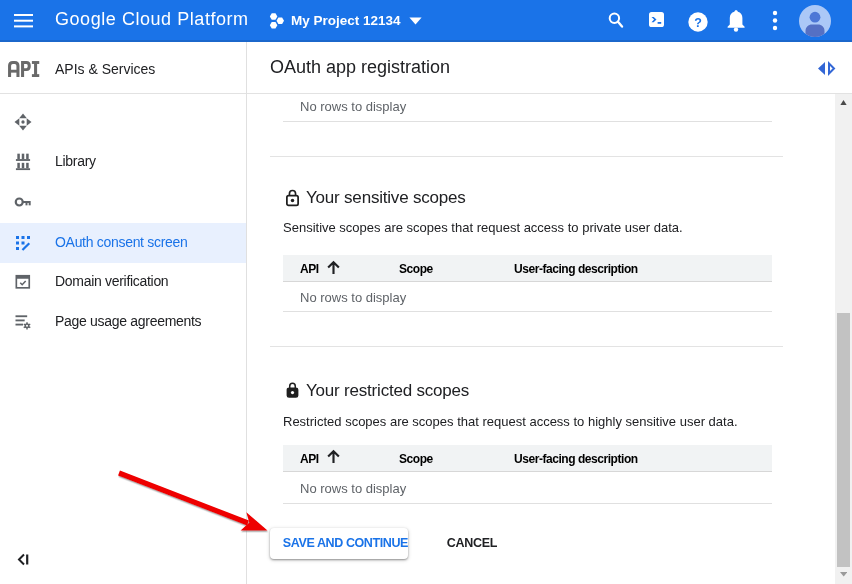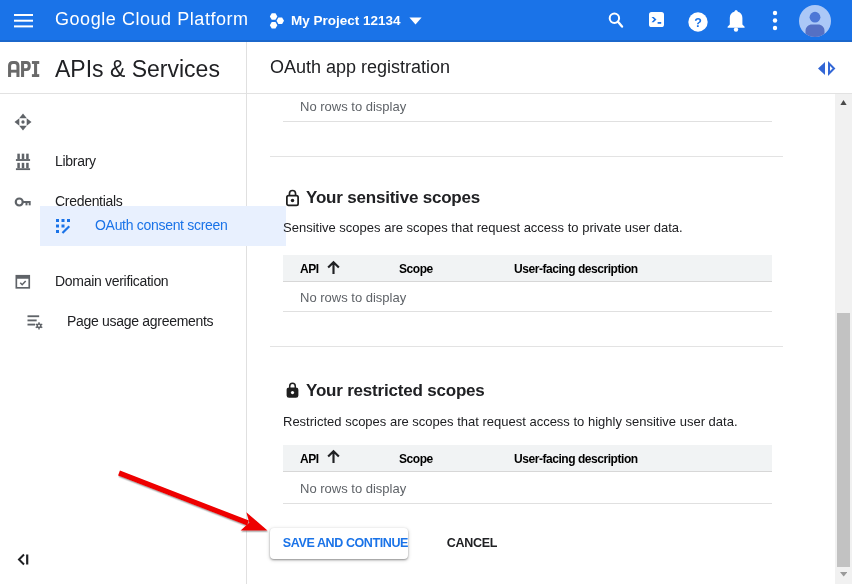--- a/index.html
+++ b/index.html
@@ -8,36 +8,36 @@
   .abs { position:absolute; }
   
   #topbar { position:absolute; left:0; top:0; width:852px; height:42px;
     background:#1a73e8; border-bottom:2px solid #1b67cb; }
   #brand { position:absolute; left:55px; top:0; height:38.5px; line-height:38.5px;
     color:#fff; font-size:18px; letter-spacing:0.55px; }
   #projtxt { position:absolute; left:291px; top:0; height:54px; line-height:42px;
     color:#fff; font-size:13.5px; font-weight:bold; letter-spacing:0px; }
   
   #svcname { position:absolute; left:55px; top:42px; height:51px; line-height:54px;
-    font-size:23px; color:#202124; }
+    font-size:14px; color:#202124; }
   #pagetitle { position:absolute; left:270px; top:42px; height:51px; line-height:51px;
     font-size:18px; color:#202124; }
   #hdrline { position:absolute; left:0; top:93px; width:852px; height:1px; background:#e2e2e2; }
   #vdivider { position:absolute; left:246px; top:42px; width:1px; height:542px; background:#e0e0e0; }
   
   .mitem { position:absolute; left:0; width:246px; height:40px; font-size:14px;
     color:#202124; }
   .mitem .lbl { position:absolute; left:55px; top:0; line-height:38px; letter-spacing:-0.3px;}
   .mitem svg { position:absolute; left:13px; top:10px; }
   .sel { background:#e8f0fe; color:#1a73e8; }
   
   .norow { position:absolute; left:300px; font-size:13px; color:#5f6368; letter-spacing:0px; }
   .rowline { position:absolute; left:283px; width:489px; height:1px; background:#e0e0e0; }
   .sep { position:absolute; left:270px; width:513px; height:1px; background:#e3e3e3; }
-  .h2 { position:absolute; left:306px; font-size:17px; font-weight:bold; color:#202124; letter-spacing:-0.2px; line-height:20px; }
+  .h2 { position:absolute; left:306px; font-size:17px; font-weight:normal; color:#202124; letter-spacing:-0.2px; line-height:20px; }
   .desc { position:absolute; left:283px; font-size:13px; color:#202124; }
   .thead { position:absolute; left:283px; width:489px; height:27px; background:#f1f3f4;
     border-bottom:1px solid #d7d7d7; }
   .th { position:absolute; top:0; line-height:28.5px; font-size:12px; font-weight:bold;
     color:#000000; letter-spacing:-0.45px; }
   
   #savebtn { position:absolute; left:270px; top:528px; width:138px; height:31px;
     background:#fff; border-radius:4px; box-shadow:0 1px 2px rgba(0,0,0,0.35), 0 1px 4px rgba(0,0,0,0.18);
     text-align:right; line-height:31px; font-size:12.5px; font-weight:bold; color:#1a73e8;
     letter-spacing:-0.4px; }
@@ -151,43 +151,42 @@
   </svg>
   <span class="lbl">Library</span>
 </div>
 <div class="mitem" style="top:182px;">
   <svg width="20" height="20" viewBox="0 0 24 24">
     <circle cx="7.5" cy="12" r="4.2" fill="none" stroke="#5f6368" stroke-width="2.6"></circle>
     <rect x="11.7" y="10.8" width="9.5" height="2.4" fill="#5f6368"></rect>
     <rect x="15" y="13.2" width="2.4" height="2.8" fill="#5f6368"></rect>
     <rect x="18.8" y="13.2" width="2.4" height="2.8" fill="#5f6368"></rect>
   </svg>
-  <span class="lbl">Credentials</span>
-</div>
-<div class="mitem sel" style="top:206px;margin-left:40px;">
+</div>
+<div class="mitem sel" style="top:223px;">
   <svg width="20" height="20" viewBox="0 0 24 24" fill="#1a73e8">
     <rect x="3.6" y="3.6" width="3.6" height="3.6"></rect>
       <rect x="10.2" y="3.6" width="3.6" height="3.6"></rect>
       <rect x="16.8" y="3.6" width="3.6" height="3.6"></rect>
     <rect x="3.6" y="10.2" width="3.6" height="3.6"></rect>
       <rect x="10.2" y="10.2" width="3.6" height="3.6"></rect>
     <rect x="3.6" y="16.8" width="3.6" height="3.6"></rect>
     <path d="M10.4,21 l8.2,-8.2 1.9,1.9 -8.2,8.2 z" transform="translate(0,-1.5)"></path>
   </svg>
   <span class="lbl">OAuth consent screen</span>
 </div>
 <div class="mitem" style="top:262px;padding-left:12px;">
   <svg width="20" height="20" viewBox="0 0 24 24">
     <rect x="4" y="4.5" width="15.5" height="14.5" fill="none" stroke="#5f6368" stroke-width="2"></rect>
     <rect x="4" y="4.5" width="15.5" height="3.6" fill="#5f6368"></rect>
     <path d="M8.7,13 l2.3,2.3 4.2,-4.6" fill="none" stroke="#5f6368" stroke-width="1.8"></path>
   </svg>
   <span class="lbl">Domain verification</span>
 </div>
-<div class="mitem" style="top:302px;margin-left:12px;">
+<div class="mitem" style="top:302px;">
   <svg width="20" height="20" viewBox="0 0 24 24" fill="#5f6368">
     <rect x="3" y="4" width="14" height="2.2"></rect>
     <rect x="3" y="9" width="11" height="2.2"></rect>
     <rect x="3" y="14" width="9" height="2.2"></rect>
     <g transform="translate(16.8,16.6)">
       <circle r="3" fill="#5f6368"></circle>
       <g stroke="#5f6368" stroke-width="1.7">
         <line x1="0" y1="-4.4" x2="0" y2="0"></line>
           <line x1="0" y1="4.4" x2="0" y2="0"></line>
         <line x1="-3.9" y1="-2.2" x2="0" y2="0"></line>

